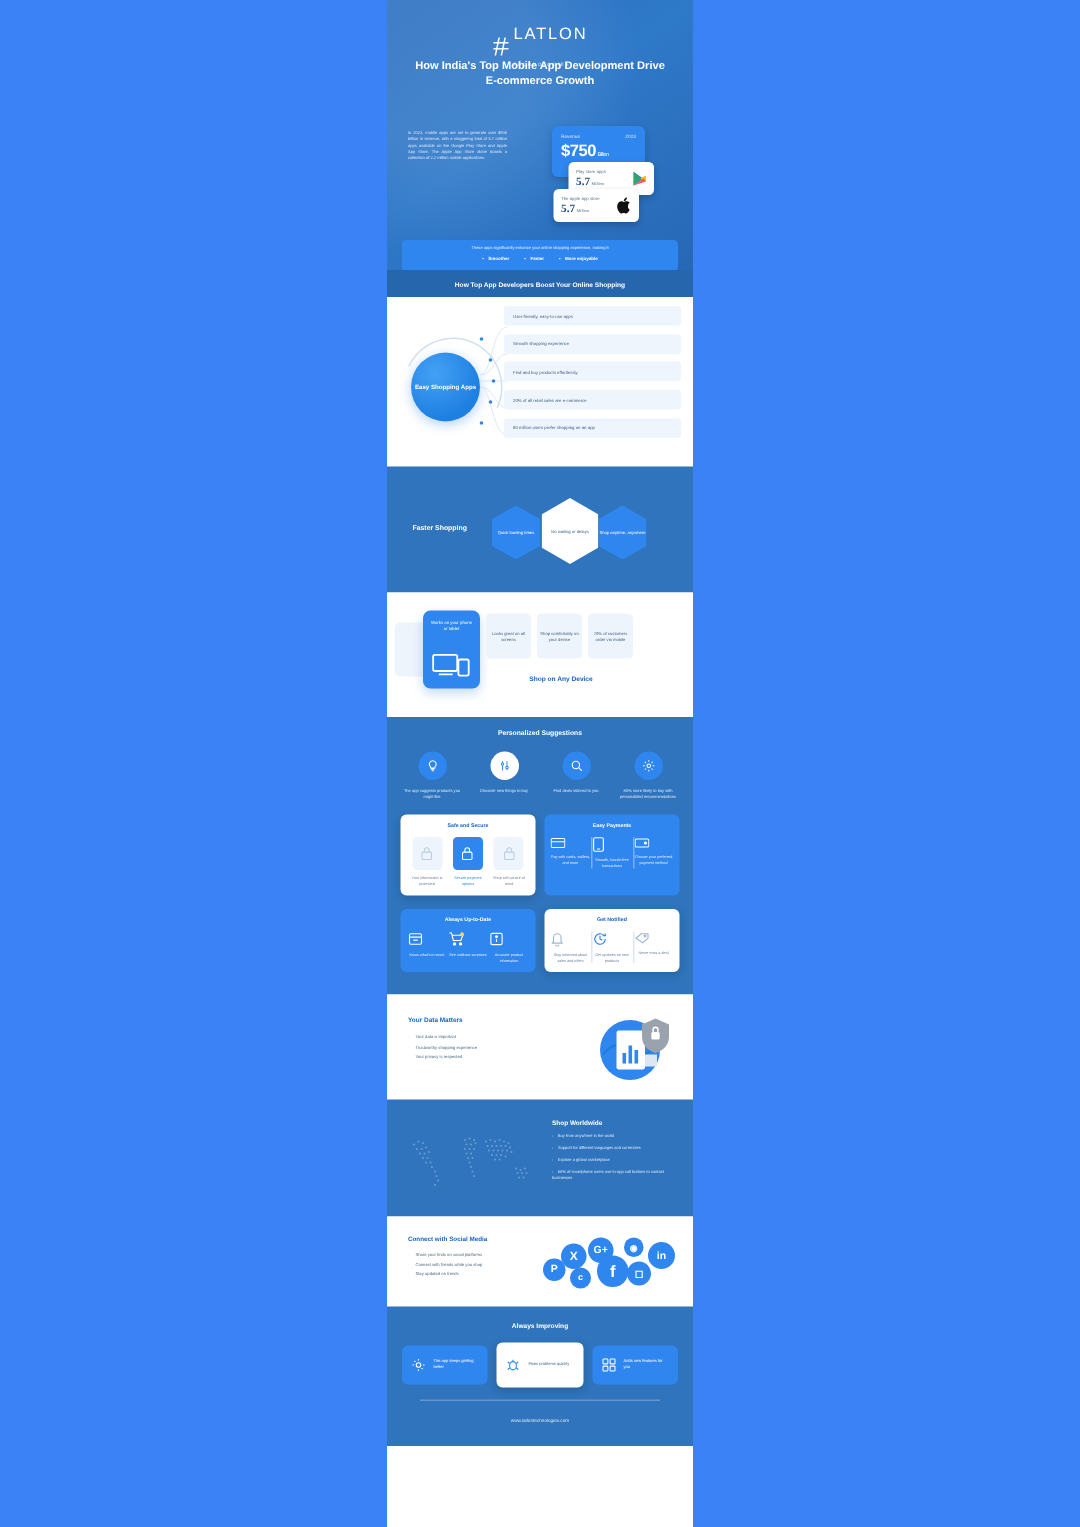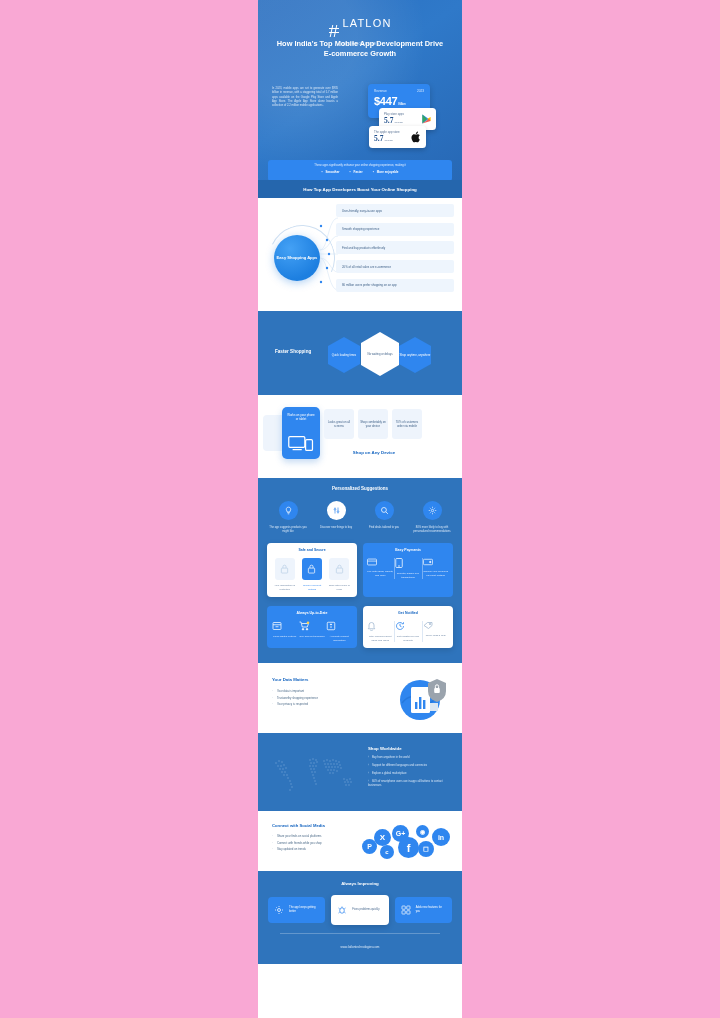--- a/index.html
+++ b/index.html
@@ -2,21 +2,21 @@
 <html><head>
 <meta charset="utf-8">
 <style>
   * { box-sizing: border-box; margin: 0; padding: 0; }
   html, body {
     width: 720px; height: 1018px;
     background: #ffffff;
     font-family: "Liberation Sans", sans-serif;
     overflow: hidden;
   }
-  #page { position: relative; width: 720px; height: 1018px; background: #f9a8d4; }
+  #page { position: relative; width: 720px; height: 1018px; background: #3b82f6; }
   #sheet {
     position: absolute; left: 258px; top: 0; width: 204px; height: 1018px;
     background: #ffffff; overflow: hidden;
   }
 
   
   .sec { position: relative; width: 204px; }
 
   
   #hero {
@@ -214,21 +214,21 @@
 
     <div class="hero-title">How India's Top Mobile App Development Drive E-commerce Growth</div>
 
     <p class="hero-para">In 2023, mobile apps are set to generate over $935 billion in revenue, with a staggering total of 5.7 million apps available on the Google Play Store and Apple App Store. The Apple App Store alone boasts a collection of 2.2 million mobile applications.</p>
 
     <div class="card-rev">
       <div class="rv-top">
         <span class="rv-lbl">Revenue</span>
         <span class="rv-yr">2023</span>
       </div>
-      <div class="rv-val"><span style="font-size:11px;font-weight:bold;margin:0;color:#fff">$447</span><span>Billion</span></div>
+      <div class="rv-val"><span style="font-size:11px;font-weight:bold;margin:0;color:#fff">$750</span><span>Billion</span></div>
     </div>
 
     <div class="card-sm" id="cardPlay">
       <div class="cs-lbl">Play store apps</div>
       <div class="cs-val"><span style="font-size:7.5px;color:#1b4b88;font-weight:bold;margin:0">5.7</span><span>Million</span></div>
       <span class="badge-ic">
         <svg width="11" height="11" viewBox="0 0 24 24">
           <path d="M3 2 L17 12 L3 22 Z" fill="#2f86ef"></path>
           <path d="M3 2 L13 12 L3 22 Z" fill="#34a853" opacity=".9"></path>
           <path d="M13 12 L21 7.5 L21 16.5 Z" fill="#fbbc04"></path>

